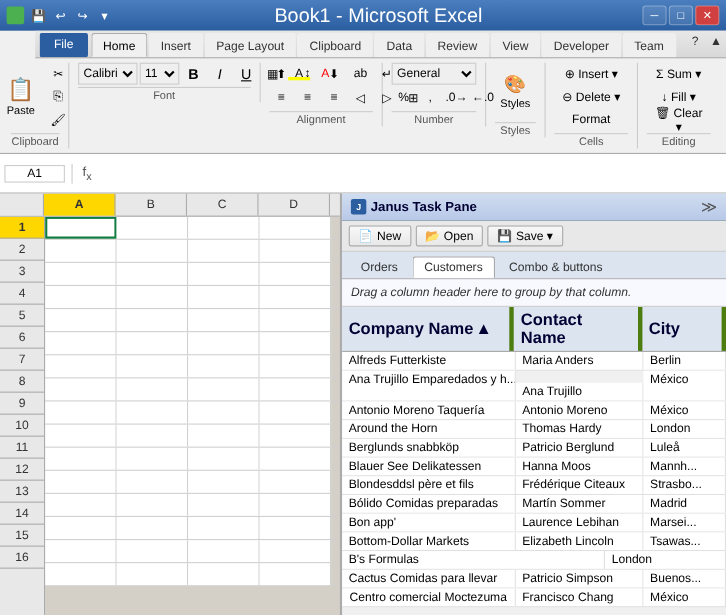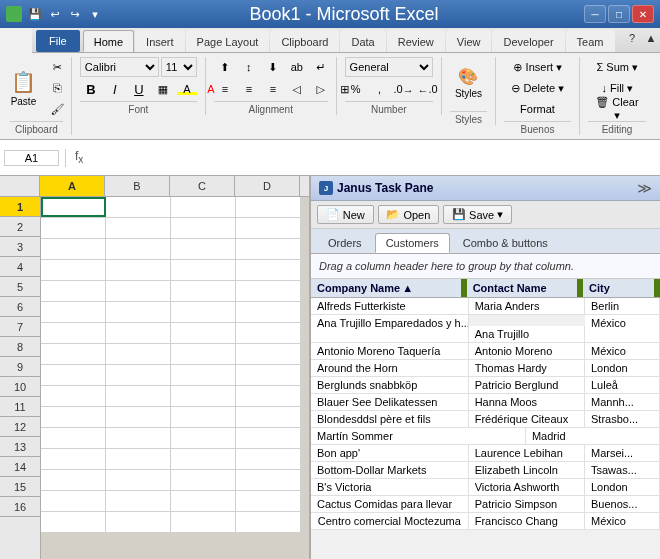--- a/index.html
+++ b/index.html
@@ -72,21 +72,21 @@
     .task-pane-icon { width: 14px; height: 14px; background: #2a5ea0; border-radius: 2px; display: flex; align-items: center; justify-content: center; color: white; font-size: 8px; font-weight: bold; }
     .task-pane-close { cursor: pointer; font-size: 14px; color: #555; }
     .task-pane-toolbar { padding: 4px 6px; display: flex; gap: 4px; align-items: center; border-bottom: 1px solid #ccc; background: #e8e8e8; }
     .tp-btn { padding: 2px 8px; border: 1px solid #aaa; border-radius: 2px; background: linear-gradient(to bottom, #f8f8f8, #e8e8e8); font-size: 11px; cursor: pointer; display: flex; align-items: center; gap: 3px; }
     .task-pane-tabs { display: flex; background: #dce4f0; border-bottom: 1px solid #aaa; padding: 4px 6px 0; gap: 2px; }
     .tp-tab { padding: 3px 10px; font-size: 11px; border: 1px solid transparent; border-radius: 3px 3px 0 0; cursor: pointer; color: #333; background: transparent; }
     .tp-tab.active { background: white; border: 1px solid #aaa; border-bottom: 1px solid white; font-weight: 500; }
     .task-pane-notice { padding: 6px 8px; font-size: 11px; color: #333; background: #f8f8ff; border-bottom: 1px solid #ccc; font-style: italic; }
     .task-pane-grid { flex: 1; overflow: hidden; }
     .tp-grid-header { display: flex; background: #dce4f0; border-bottom: 1px solid #aaa; }
-    .tp-col { font-size: 11px; font-weight: bold; padding: 3px 6px; color: #003; border-right: 6px solid #4d7c0f; display: flex; align-items: center; gap: 2px; overflow: hidden; }
+    .tp-col { font-size: 15px; font-weight: bold; padding: 3px 6px; color: #003; border-right: 4px solid #4d7c0f; display: flex; align-items: center; gap: 2px; overflow: hidden; }
     .tp-rows { overflow-y: auto; height: calc(100% - 24px); }
     .tp-row { display: flex; border-bottom: 1px solid #e0e0e0; }
     .tp-cell { font-size: 11px; padding: 2px 6px; border-right: 1px solid #e0e0e0; overflow: hidden; white-space: nowrap; color: #000; background: white; }
   </style>
 </head>
 <body>
 
 <div class="title-bar">
   <div class="title-bar-left">
     <div class="title-bar-icon">
@@ -135,21 +135,21 @@
         <div style="display:flex;flex-direction:column;gap:1px;">
           <button class="rbtn rbtn-small" title="Cut">✂</button>
           <button class="rbtn rbtn-small" title="Copy">⎘</button>
           <button class="rbtn rbtn-small" title="Format Painter">🖌</button>
         </div>
       </div>
       <div class="ribbon-group-label">Clipboard</div>
     </div>
 
     <div class="ribbon-group" style="min-width:130px;">
-      <div style="display:flex;flex-direction:column;gap:2px;width:100%;">
+      <div style="display:flex;flex-direction:row;gap:2px;width:100%;">
         <div style="display:flex;gap:2px;align-items:center;">
           <select style="font-size:11px;height:20px;border:1px solid #ccc;flex:1;">
             <option>Calibri</option>
           </select>
           <select style="font-size:11px;height:20px;width:36px;border:1px solid #ccc;">
             <option>11</option>
           </select>
         </div>
         <div style="display:flex;gap:2px;align-items:center;">
           <button class="rbtn rbtn-small" style="font-weight:bold;font-size:13px;">B</button>
@@ -206,21 +206,21 @@
       </button>
       <div class="ribbon-group-label">Styles</div>
     </div>
 
     <div class="ribbon-group" style="min-width:80px;">
       <div style="display:flex;flex-direction:column;gap:1px;width:100%;">
         <button class="rbtn rbtn-small">⊕ Insert ▾</button>
         <button class="rbtn rbtn-small">⊖ Delete ▾</button>
         <button class="rbtn rbtn-small">Format</button>
       </div>
-      <div class="ribbon-group-label">Buenos</div>
+      <div class="ribbon-group-label">Cells</div>
     </div>
 
     <div class="ribbon-group" style="min-width:70px;">
       <div style="display:flex;flex-direction:column;gap:1px;width:100%;">
         <button class="rbtn rbtn-small">Σ Sum ▾</button>
         <button class="rbtn rbtn-small">↓ Fill ▾</button>
         <button class="rbtn rbtn-small">🗑 Clear ▾</button>
       </div>
       <div class="ribbon-group-label">Editing</div>
     </div>
@@ -437,36 +437,36 @@
       <div class="tp-cell" style="flex:1.4;">Blauer See Delikatessen</div>
       <div class="tp-cell" style="flex:1;">Hanna Moos</div>
       <div class="tp-cell" style="flex:0.6;">Mannh...</div>
     </div>
           <div class="tp-row">
       <div class="tp-cell" style="flex:1.4;">Blondesddsl père et fils</div>
       <div class="tp-cell" style="flex:1;">Frédérique Citeaux</div>
       <div class="tp-cell" style="flex:0.6;">Strasbo...</div>
     </div>
           <div class="tp-row">
+      <div class="tp-cell" style="flex:1.4;">Bólido Comidas preparadas</div>
       <div class="tp-cell" style="flex:1;">Martín Sommer</div>
       <div class="tp-cell" style="flex:0.6;">Madrid</div>
     </div>
           <div class="tp-row">
       <div class="tp-cell" style="flex:1.4;">Bon app'</div>
       <div class="tp-cell" style="flex:1;">Laurence Lebihan</div>
       <div class="tp-cell" style="flex:0.6;">Marsei...</div>
     </div>
           <div class="tp-row">
       <div class="tp-cell" style="flex:1.4;">Bottom-Dollar Markets</div>
       <div class="tp-cell" style="flex:1;">Elizabeth Lincoln</div>
       <div class="tp-cell" style="flex:0.6;">Tsawas...</div>
     </div>
           <div class="tp-row">
-      <div class="tp-cell" style="flex:1.4;">B's Victoria</div>
-      <div class="tp-cell" style="flex:1;">Victoria Ashworth</div>
+      <div class="tp-cell" style="flex:1.4;">B's Formulas</div>
       <div class="tp-cell" style="flex:0.6;">London</div>
     </div>
           <div class="tp-row">
       <div class="tp-cell" style="flex:1.4;">Cactus Comidas para llevar</div>
       <div class="tp-cell" style="flex:1;">Patricio Simpson</div>
       <div class="tp-cell" style="flex:0.6;">Buenos...</div>
     </div>
           <div class="tp-row">
       <div class="tp-cell" style="flex:1.4;text-align:center;">Centro comercial Moctezuma</div>
       <div class="tp-cell" style="flex:1;">Francisco Chang</div>

